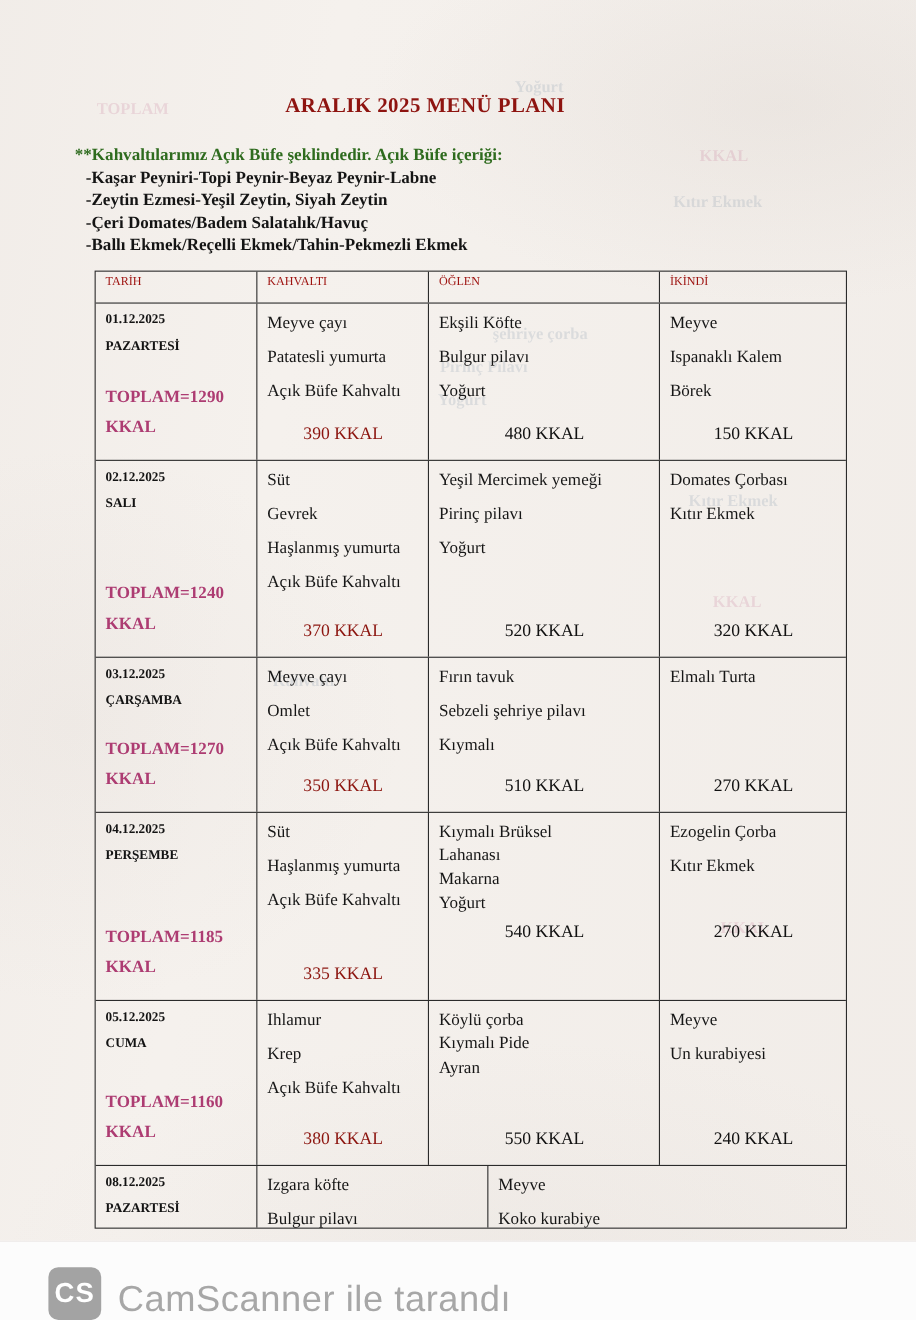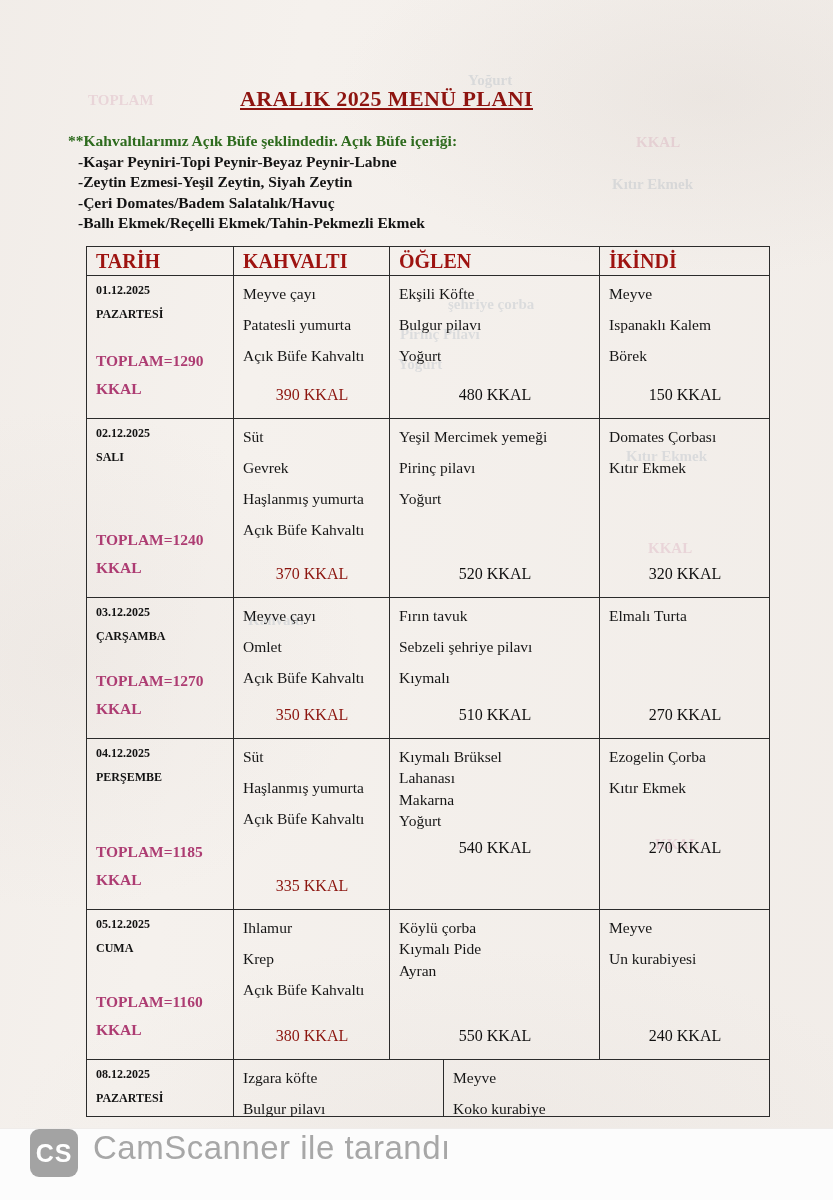--- a/index.html
+++ b/index.html
@@ -14,21 +14,21 @@
     content:""; position:absolute; inset:0; pointer-events:none;
     background:
       radial-gradient(620px 300px at 85% 8%, rgba(205,195,188,.20), transparent 60%),
       radial-gradient(500px 420px at 8% 55%, rgba(208,198,192,.14), transparent 60%),
       radial-gradient(700px 300px at 55% 95%, rgba(205,196,190,.12), transparent 65%),
       linear-gradient(100deg, rgba(216,206,200,.12), transparent 30%, rgba(212,202,196,.10) 92%);
   }
 
   .doc-title{
     position:absolute; top:86px; left:0; right:60px; text-align:center;
-    font-size:22px; font-weight:bold; letter-spacing:.4px; color:#8e1410;text-decoration:underline;
+    font-size:19px; font-weight:bold; letter-spacing:.4px; color:#8e1410;
   }
 
   .intro{ position:absolute; left:62px; top:131px; }
   .intro-head{ color:#2e6b1e; font-weight:bold; font-size:15.5px; line-height:20.5px; margin-left:6px; }
   .intro-item{ color:#141414; font-weight:bold; font-size:15.5px; line-height:20.5px;margin-left:16px; }
 
   .menu-table{
     position:absolute; left:86px; top:246px; width:684px;
     border:1.8px solid #2b2b2b; background:transparent;
   }
@@ -39,21 +39,21 @@
     display:flex; flex-direction:column; justify-content:space-between;
   }
   .c0{ width:146px; }
   .c1{ width:156px; border-left:1.8px solid #2b2b2b; }
   .c2{ width:210px; border-left:1.8px solid #2b2b2b; }
   .c3{ flex:1; border-left:1.8px solid #2b2b2b; }
 
   .rh{ height:28px; } .r1{ height:143px; } .r2{ height:179px; }
   .r3{ height:141px; } .r4{ height:171px; } .r5{ height:150px; } .r6{ height:57px; }
 
-  .col-header{ color:#9e1310; font-weight:bold; font-size:20px; padding-top:3px; }
+  .col-header{ color:#9e1310; font-weight:normal; font-size:11px; padding-top:3px; }
 
   .cell-lines{ white-space:pre-line; font-size:15.5px; line-height:2.0; color:#161616; }
   .tight .cell-lines{ line-height:1.38; padding-top:5px; }
 
   .date-line, .day-line{ font-weight:bold; font-size:12px; line-height:2.0; color:#131313; }
   .total-line{
     color:#ad3c72; font-weight:bold; font-size:15.5px; line-height:1.85;
     white-space:pre-line; padding-bottom:8px;
   }
 
@@ -63,21 +63,21 @@
 
   .ghost{
     position:absolute; font-size:15px; font-weight:bold;
     opacity:.14; filter:blur(.7px); pointer-events:none; white-space:nowrap;
   }
   .ghost.blue{ color:#4a6a8a; } .ghost.pink{ color:#b04070; }
 
   .scanbar{
     position:absolute; left:0; right:0; bottom:0; height:72px; background:#fcfcfc;
     border-top:1px solid #efecea;
-    display:flex; align-items:flex-start; gap:15px; padding-left:30px;
+    display:flex; align-items:flex-end; gap:15px; padding-left:44px;
     font-family:"Liberation Sans", sans-serif;
   }
   .cs-logo{
     width:48px; height:48px; background:#a3a3a3; border-radius:9px;
     color:#ffffff; font-weight:bold; font-size:25px; letter-spacing:1px;
     display:flex; align-items:center; justify-content:center;
   }
   .scan-text{ color:#a7a7a7; font-size:33px; letter-spacing:.5px; }
 </style>
 </head>

